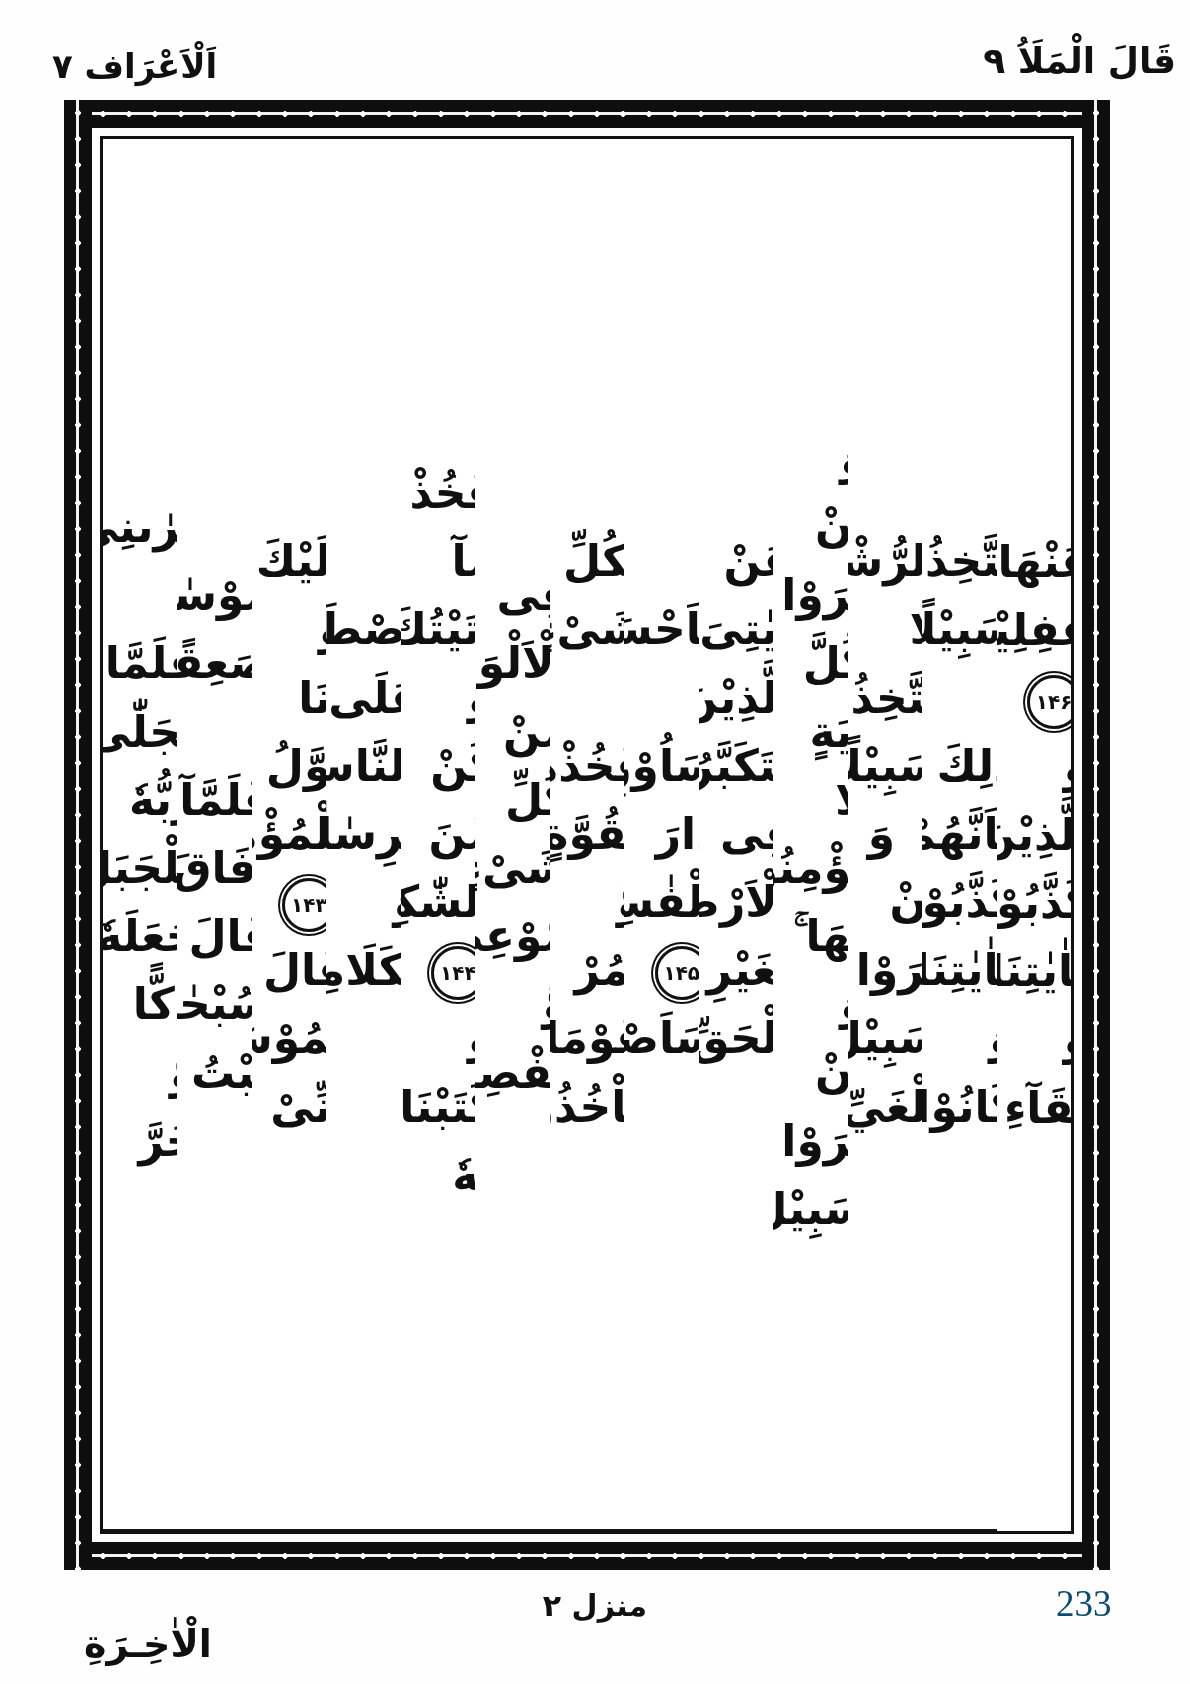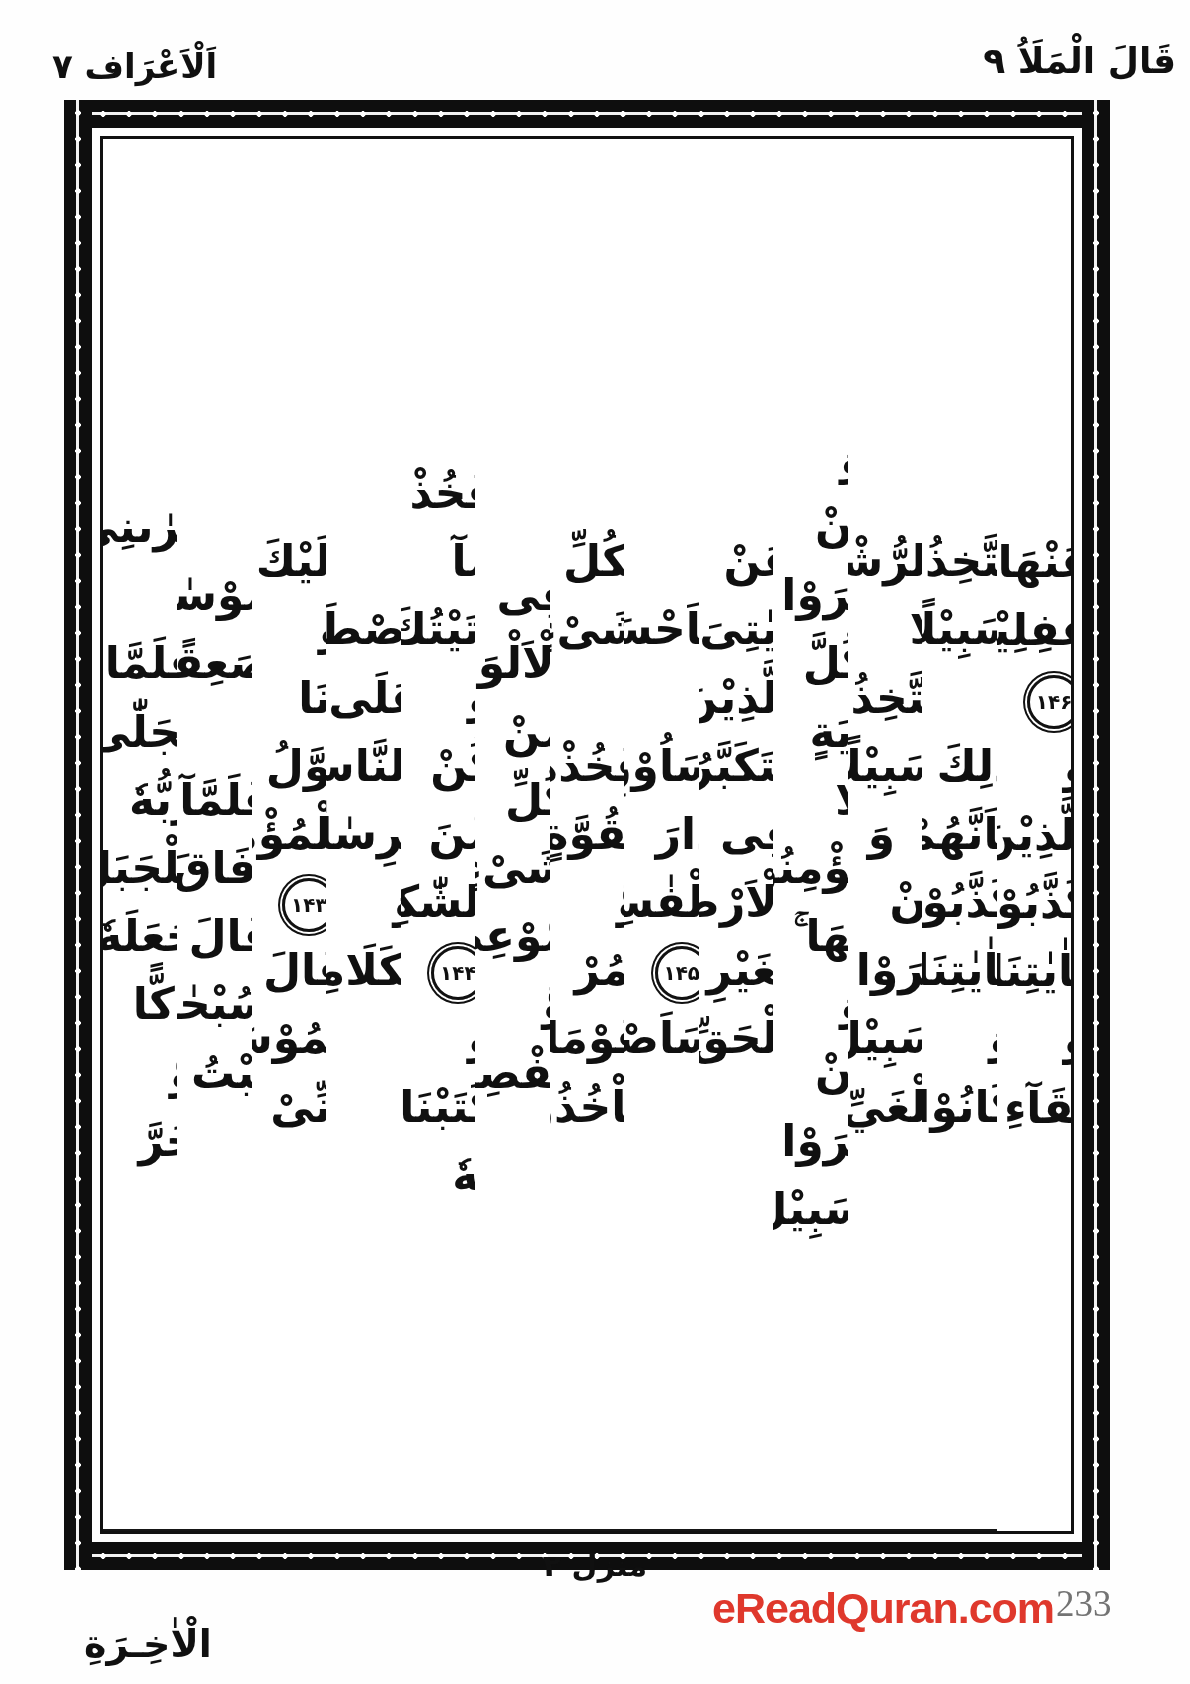--- a/index.html
+++ b/index.html
@@ -58,23 +58,23 @@
     width:48px;height:48px;border-radius:50%;
     border:3px solid #111;
     box-shadow:0 0 0 2px #fff,0 0 0 4px #111;
     font-size:20px;font-weight:700;line-height:1;
     vertical-align:middle;margin:0 10px;
   }
 
   
   .ftr{position:absolute;font-weight:700;white-space:nowrap;}
   .ftr-catchword{left:84px;top:1578px;font-size:38px;direction:rtl;margin-top:44px;}
-  .ftr-manzil{left:0;right:0;top:1548px;text-align:center;font-size:30px;direction:rtl;}
+  .ftr-manzil{left:0;right:0;top:1588px;text-align:center;font-size:30px;direction:rtl;}
   .ftr-watermark{left:712px;top:1584px;font-family:"Liberation Sans",sans-serif;font-size:43px;letter-spacing:-1px;}
-  .ftr-pagenum{left:1056px;top:1582px;font-family:"Liberation Serif",serif;font-size:37px;font-weight:400;color:#737373;}
+  .ftr-pagenum{left:1056px;top:1582px;font-family:"Liberation Serif",serif;font-size:37px;font-weight:400;color:#0c4a6e;}
 </style>
 </head>
 <body>
 
 <div class="page">
 
   <div class="hdr hdr-right">قَالَ الْمَلَاُ ٩</div>
   <div class="hdr hdr-left">اَلْاَعْرَاف ٧</div>
 
   <div class="frame">
@@ -120,16 +120,15 @@
           <div class="line-text" dir="rtl"><span>يَتَّخِذُوْهُ سَبِيْلًا ؕ ذٰلِكَ بِاَنَّهُمْ كَذَّبُوْا بِاٰيٰتِنَا وَ كَانُوْا</span></div>
         </div>
         <div class="row">
           <div class="line-text" dir="rtl"><span>عَنْهَا غٰفِلِيْنَ </span><span class="verse-marker">۱۴۶</span><span> وَ الَّذِيْنَ كَذَّبُوْا بِاٰيٰتِنَا وَ لِقَآءِ</span></div>
         </div>
       </div>
   </div>
 
   <div class="ftr ftr-catchword">الْاٰخِـرَةِ</div>
   <div class="ftr ftr-manzil">منزل ٢</div>
-  <div class="ftr ftr-watermark" style="color: rgb(223, 56, 44);">eReadQuran.com</div>
   <div class="ftr ftr-pagenum">233</div>
 
 </div>
 
 </body></html>

